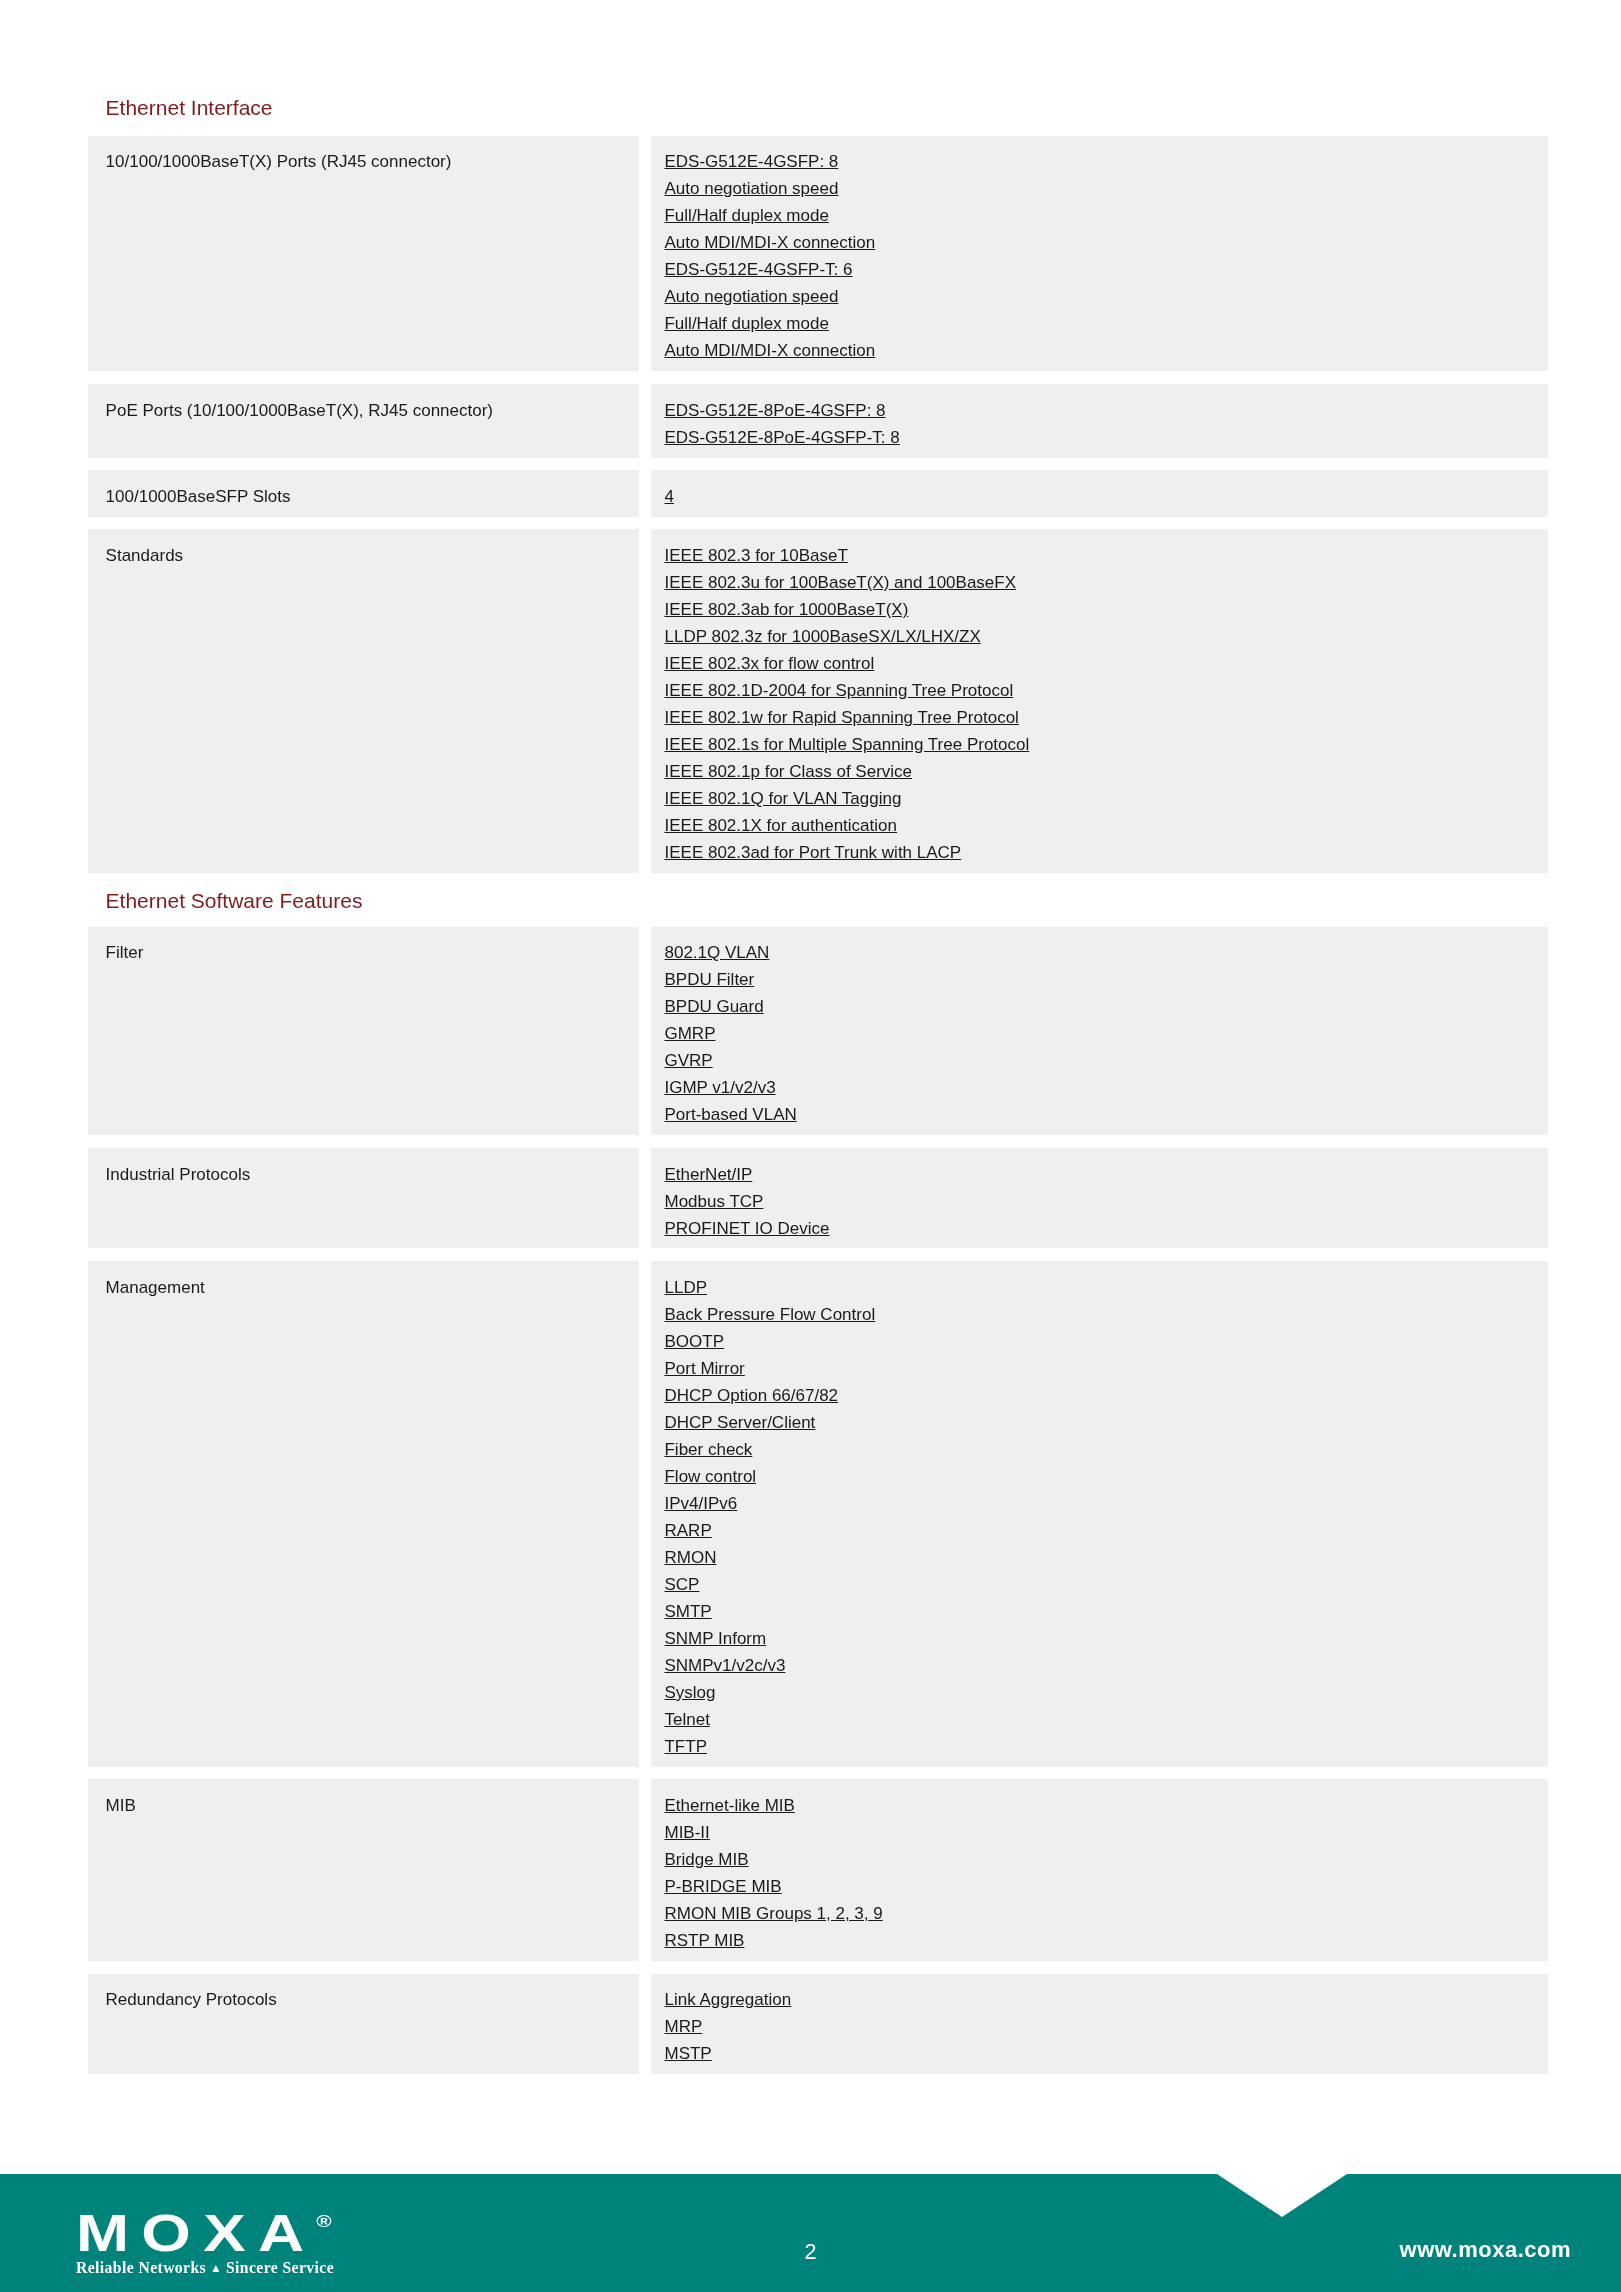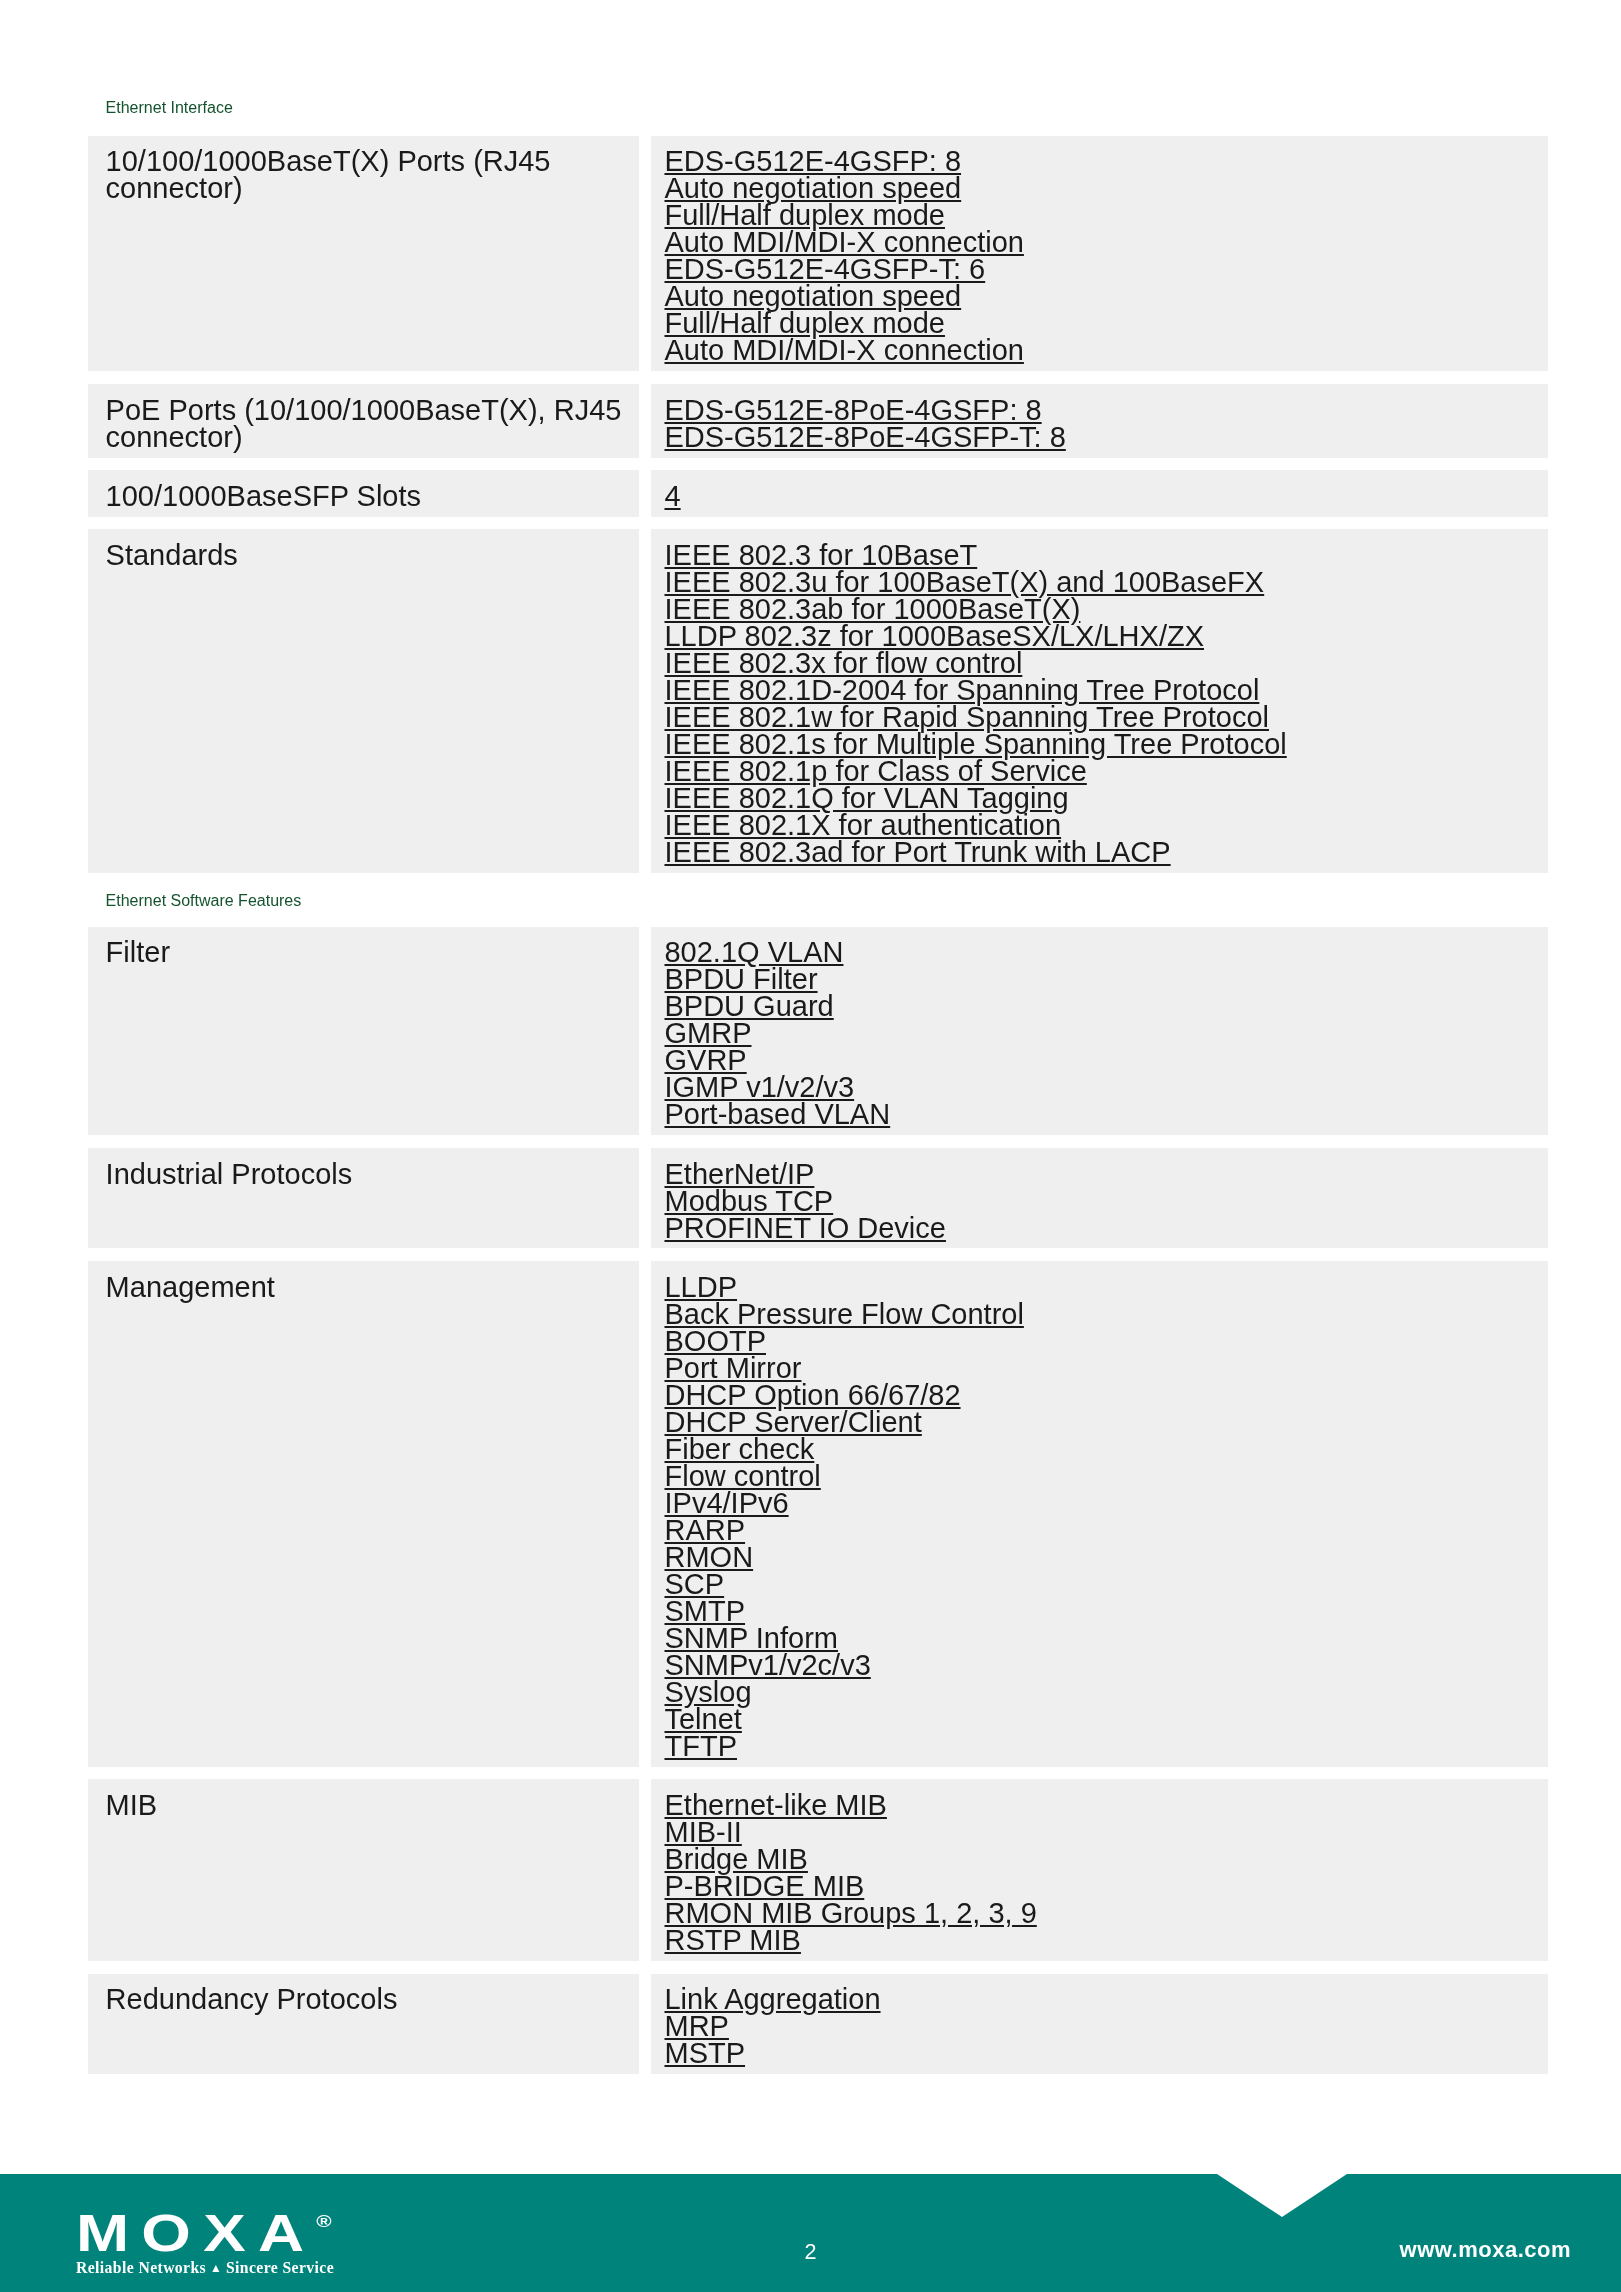--- a/index.html
+++ b/index.html
@@ -16,37 +16,37 @@
   }
 
   .content {
     position: absolute;
     left: 88px;
     top: 93px;
     width: 1460px;
   }
 
   .section-title {
-    font-size: 16px;
+    font-size: 21px;
     line-height: 29px;
     font-weight: 400;
-    color: #14532d;
+    color: #7f1d1d;
     margin: 0 0 13.7px 17.6px;
   }
   .section-title.subsequent { margin-top: 7.8px; margin-bottom: 11.8px; }
 
   .spec-row {
     display: flex;
     gap: 11.8px;
     margin-bottom: 12.7px;
   }
   .cell {
     background: #efefef;
     box-sizing: border-box;
-    font-size: 29px;
+    font-size: 17px;
     line-height: 27px;
     color: #1a1a1a;
   }
   .label-cell {
     flex: 0 0 551px;
     padding: 12.7px 15.7px 6.9px 17.6px;
   }
   .value-cell {
     flex: 1;
     padding: 12.7px 15.7px 6.9px 13.7px;

